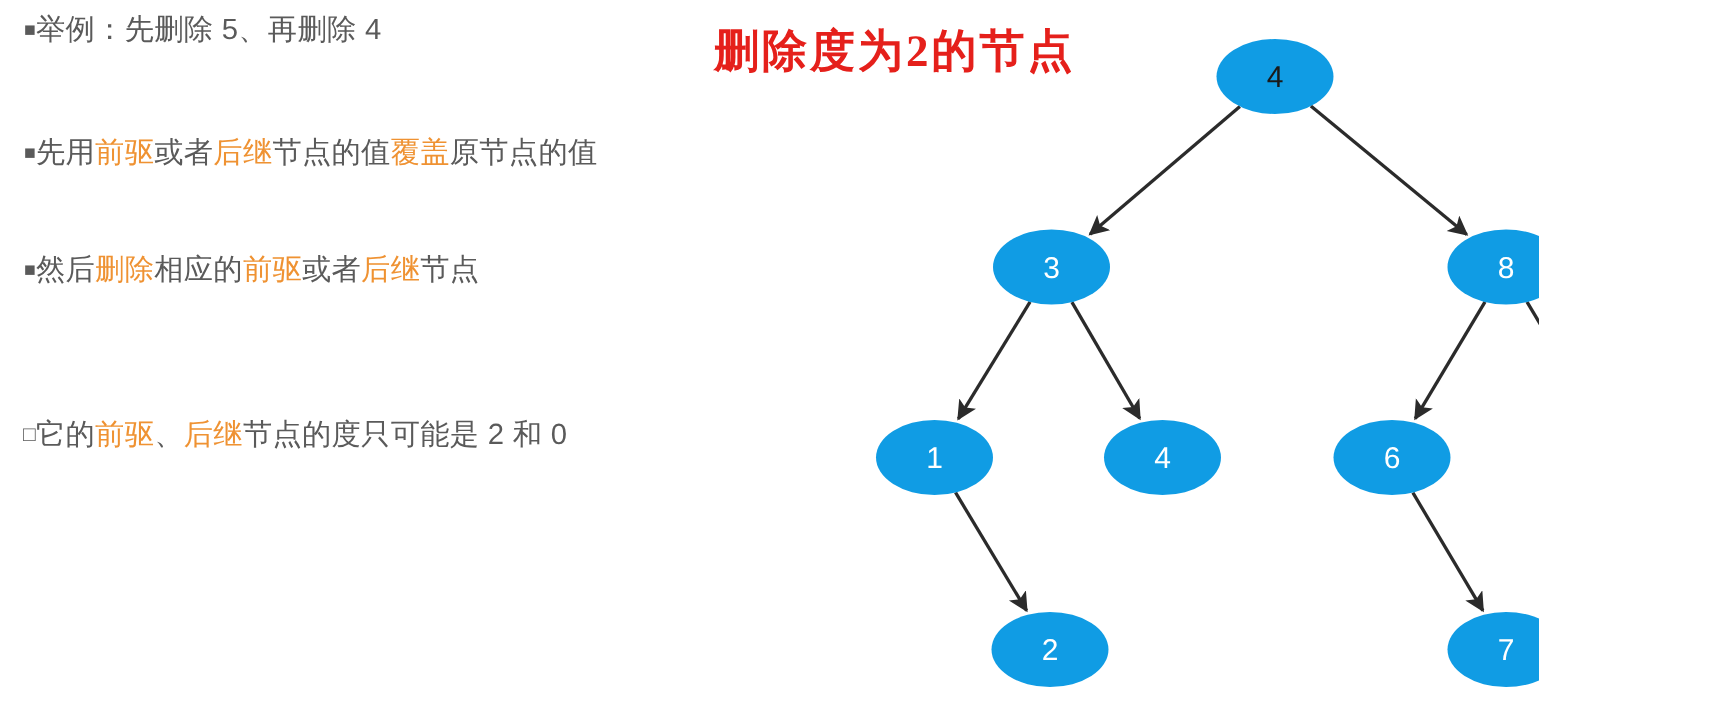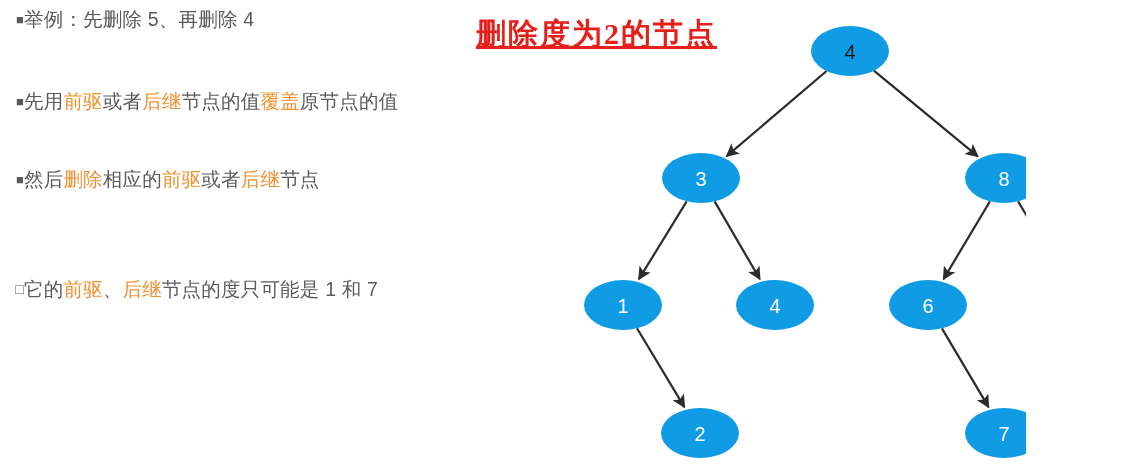--- a/index.html
+++ b/index.html
@@ -57,21 +57,20 @@
   #red-title {
     position: absolute;
     left: 476px;
     top: 14px;
     font-family: "Liberation Serif", "DejaVu Serif", serif;
     font-weight: bold;
     font-size: 30px;
     letter-spacing: 2px;
     color: #e5201b;
     white-space: nowrap;
-    text-decoration: underline;
   }
 
   
   #tree-wrap {
     position: absolute;
     left: 560px;
     top: 0px;
     width: 586px;
     height: 472px;
   }
@@ -99,21 +98,21 @@
 </style>
 </head>
 <body>
 
 <div id="slide">
 
   <div class="bullets">
       <div class="bullet-line" style="top: 8px;"><span class="marker">■</span><span class="txt">举例：先删除 5、再删除 4</span></div>
       <div class="bullet-line" style="top: 90px;"><span class="marker">■</span><span class="txt">先用</span><span class="hl">前驱</span><span class="txt">或者</span><span class="hl">后继</span><span class="txt">节点的值</span><span class="hl">覆盖</span><span class="txt">原节点的值</span></div>
       <div class="bullet-line" style="top: 168px;"><span class="marker">■</span><span class="txt">然后</span><span class="hl">删除</span><span class="txt">相应的</span><span class="hl">前驱</span><span class="txt">或者</span><span class="hl">后继</span><span class="txt">节点</span></div>
-      <div class="bullet-line" style="top: 278px;"><span class="marker hollow">□</span><span class="txt">它的</span><span class="hl">前驱</span><span class="txt">、</span><span class="hl">后继</span><span class="txt">节点的度只可能是 1 和 7</span></div>
+      <div class="bullet-line" style="top: 278px;"><span class="marker hollow">□</span><span class="txt">它的</span><span class="hl">前驱</span><span class="txt">、</span><span class="hl">后继</span><span class="txt">节点的度只可能是 2 和 0</span></div>
     </div>
 
   <div id="red-title">删除度为2的节点</div>
 
   <div id="tree-wrap">
     <svg id="tree-svg" width="586" height="472">
       <defs>
         <marker id="arrowhead" markerWidth="7" markerHeight="7" refX="5.4" refY="3" orient="auto">
           <path d="M0,0 L6,3 L0,6 L1.4,3 z" fill="#2b2b2b"></path>
         </marker>

